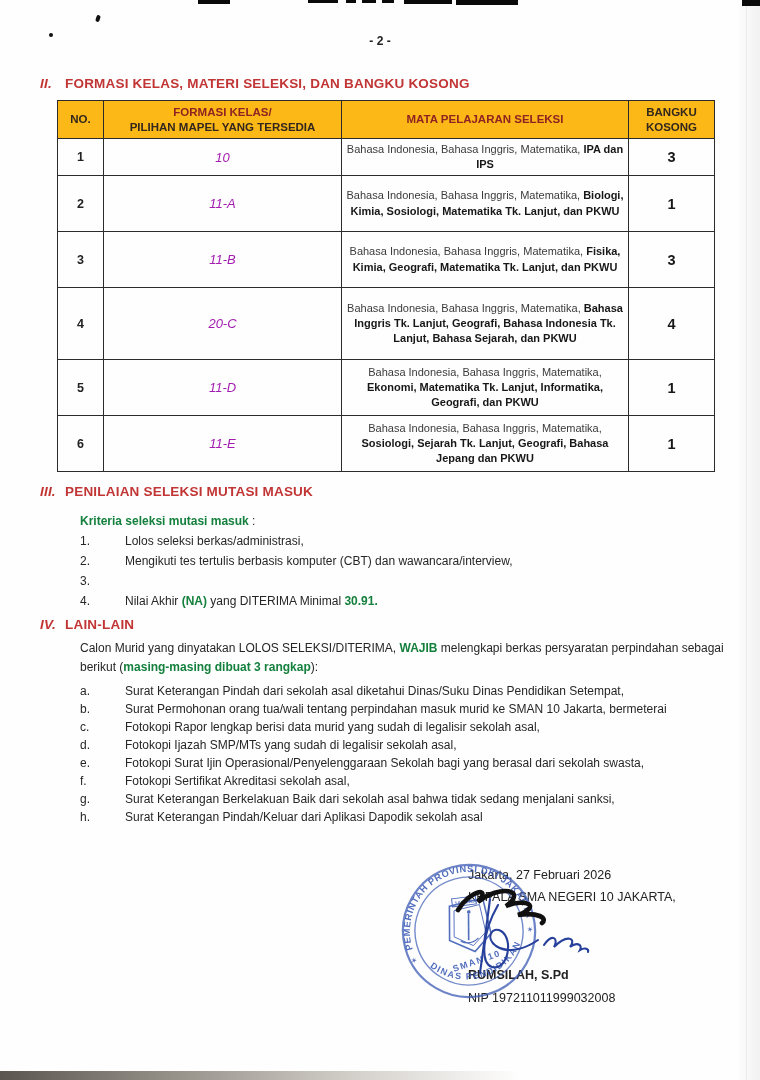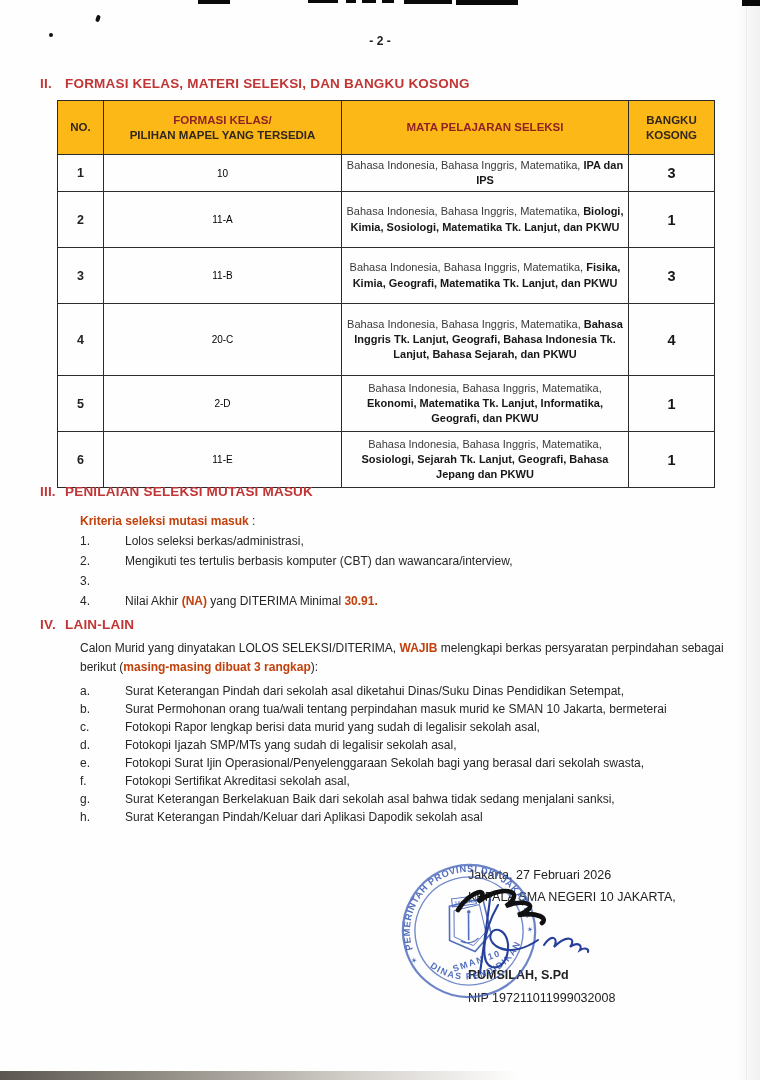--- a/index.html
+++ b/index.html
@@ -16,46 +16,46 @@
     background:linear-gradient(to right, rgba(0,0,0,0), rgba(0,0,0,0.05));}
   .right-line{position:absolute;top:0;right:13px;width:1px;height:100%;background:rgba(0,0,0,0.05);}
   .bottom-bar{position:absolute;left:0;bottom:0;height:9px;width:520px;
     background:linear-gradient(to right, rgba(62,56,48,0.85) 0%, rgba(98,90,78,0.65) 35%, rgba(140,130,115,0.35) 70%, rgba(160,150,135,0) 100%);}
   
   .page-number{position:absolute;top:34px;left:0;width:100%;text-align:center;
     font-size:12px;font-weight:bold;color:#222;}
   
   .sec-head{position:absolute;left:40px;display:flex;gap:9px;
     font-weight:bold;font-size:13.5px;color:#c23535;letter-spacing:0.2px;}
-  .sec-head .numeral{min-width:16px;}
+  .sec-head .numeral{min-width:16px;font-style:italic;}
   
   table.formasi{
     position:absolute;top:100px;left:57px;width:657px;
     border-collapse:collapse;table-layout:fixed;
   }
   table.formasi td,table.formasi th{
     border:1.6px solid #2b2b2b;vertical-align:middle;text-align:center;padding:2px 4px;
   }
   table.formasi th{background:#fbb817;font-size:11.5px;line-height:1.3;}
   .th-black{color:#32261d;}
   .th-red{color:#8f2222;}
   .cell-no{font-weight:bold;font-size:12.5px;color:#222;}
-  .cell-kelas{font-size:10px;color:#000000;}
+  .cell-kelas{font-size:13px;color:#a21caf;font-style:italic;}
   .cell-mapel{font-size:11px;line-height:1.38;color:#3a3a3a;margin-left:19px;}
   .cell-mapel b{color:#171717;}
   .cell-bangku{font-weight:bold;font-size:14.5px;color:#171717;}
   
   .body-block{position:absolute;left:80px;font-size:12px;line-height:18px;color:#262626;}
   .intro-line{font-size:12px;line-height:20px;}
   .list-row{display:flex;line-height:20px;}
   .list-row .marker{flex:0 0 45px;}
   .sec4 .list-row{line-height:18px;}
   .para{line-height:19px;margin-bottom:5px;}
   .closing{margin-top:9px;line-height:19px;}
-  b{font-weight:bold;color:#c2410c;}
+  b{font-weight:bold;color:#15803d;}
   
   .sig-line{position:absolute;left:468px;font-size:12.5px;color:#222;}
   .sig-name{font-weight:bold;}
   .stamp-svg{position:absolute;left:394px;top:856px;opacity:0.88;}
   .sign-black{position:absolute;left:448px;top:882px;}
   .sign-blue{position:absolute;left:452px;top:893px;}
 </style>
 </head>
 <body>
 
@@ -85,21 +85,21 @@
   </div>
 
   <table class="formasi">
     <colgroup>
         <col style="width:46px">
         <col style="width:238px">
         <col style="width:287px">
         <col style="width:86px">
       </colgroup>
     <tbody>
-        <tr style="height:54px;">
+        <tr style="height:38px;">
       <th class="th-black">NO.</th>
       <th>
         <div class="th-red">FORMASI KELAS/</div>
         <div class="th-black">PILIHAN MAPEL YANG TERSEDIA</div>
       </th>
       <th class="th-red">MATA PELAJARAN SELEKSI</th>
       <th class="th-black">BANGKU KOSONG</th>
     </tr>
     <tr style="height:37px;">
       <td class="cell-no">1</td>
@@ -120,21 +120,21 @@
       <td class="cell-bangku">3</td>
     </tr>
     <tr style="height:72px;">
       <td class="cell-no">4</td>
       <td class="cell-kelas">20-C</td>
       <td class="cell-mapel"><span>Bahasa Indonesia, Bahasa Inggris, Matematika, </span><b>Bahasa Inggris Tk. Lanjut, Geografi, Bahasa Indonesia Tk. Lanjut, Bahasa Sejarah, dan PKWU</b></td>
       <td class="cell-bangku">4</td>
     </tr>
     <tr style="height:56px;">
       <td class="cell-no">5</td>
-      <td class="cell-kelas">2-D</td>
+      <td class="cell-kelas">11-D</td>
       <td class="cell-mapel"><span>Bahasa Indonesia, Bahasa Inggris, Matematika, </span><b>Ekonomi, Matematika Tk. Lanjut, Informatika, Geografi, dan PKWU</b></td>
       <td class="cell-bangku">1</td>
     </tr>
     <tr style="height:56px;">
       <td class="cell-no">6</td>
       <td class="cell-kelas">11-E</td>
       <td class="cell-mapel"><span>Bahasa Indonesia, Bahasa Inggris, Matematika, </span><b>Sosiologi, Sejarah Tk. Lanjut, Geografi, Bahasa Jepang dan PKWU</b></td>
       <td class="cell-bangku">1</td>
     </tr>
   </tbody>

